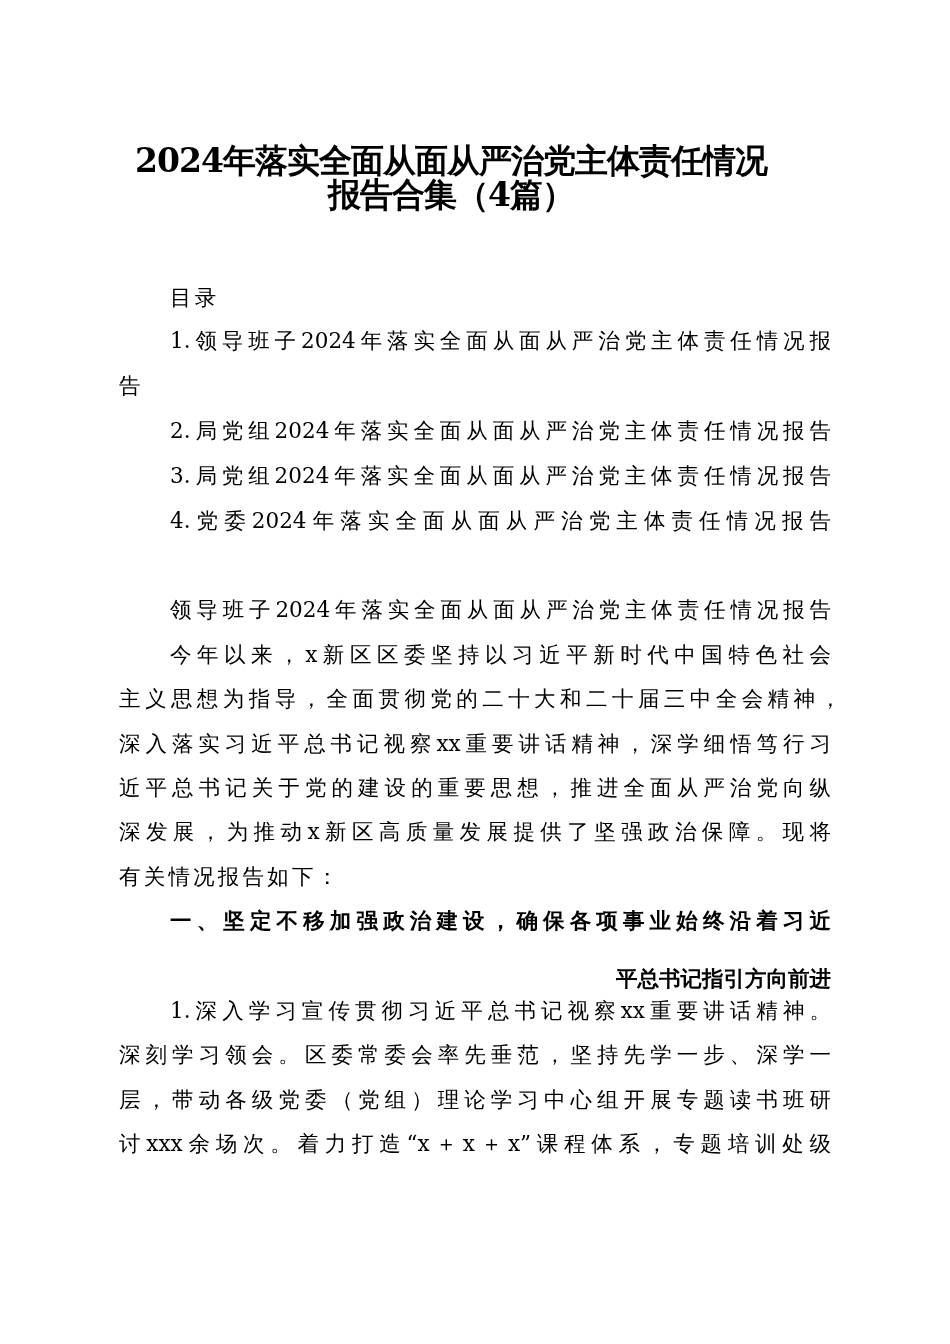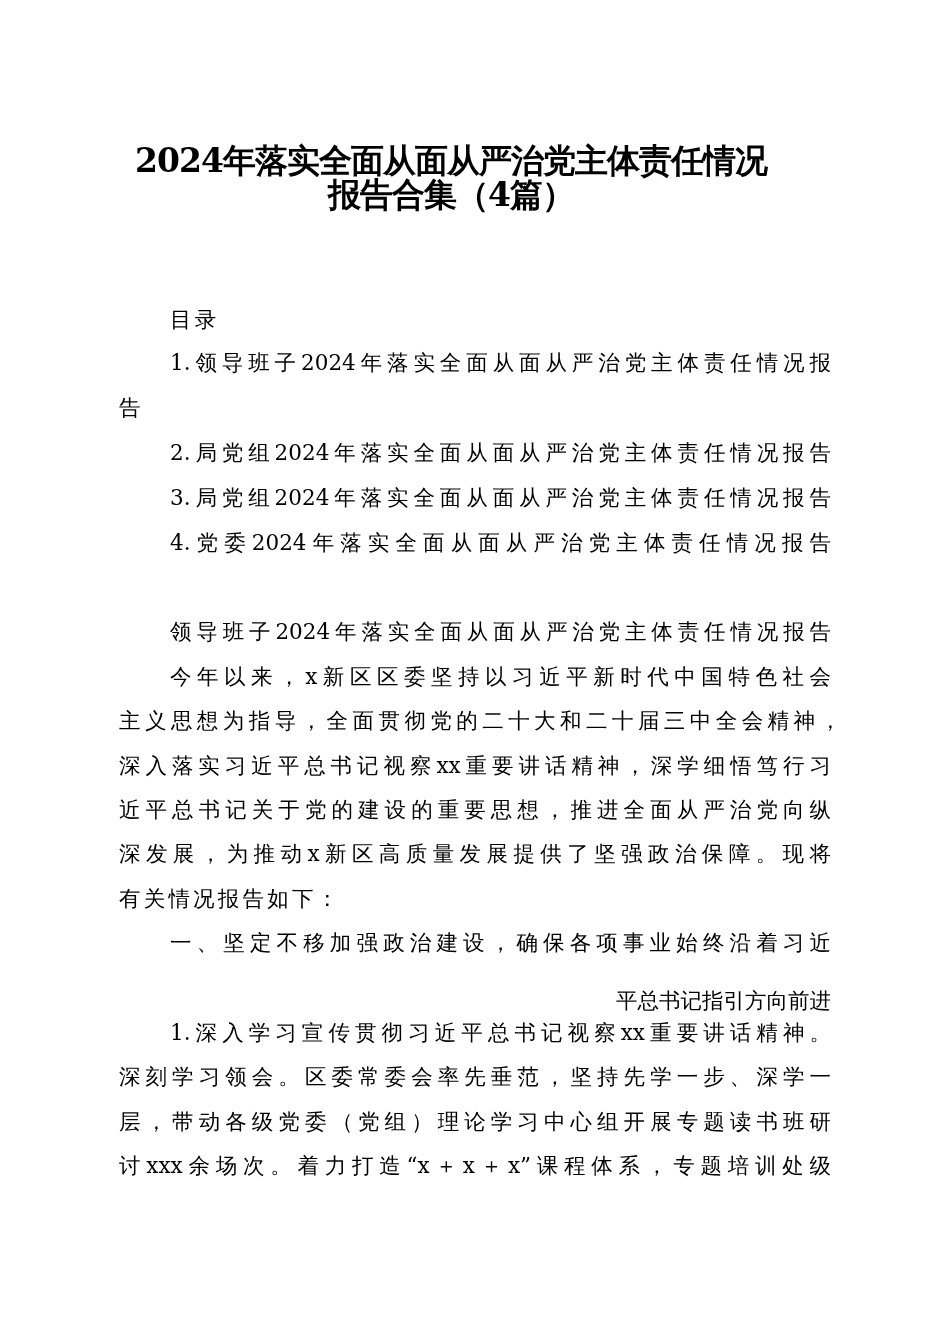--- a/index.html
+++ b/index.html
@@ -35,31 +35,30 @@
     .title-line1 { top: 138px; }
     .title-line2 { top: 172px; }
     .line {
       position: absolute;
       left: 119px;
       width: 712px;
       font-size: 21.5px;
       line-height: 30px;
       white-space: nowrap;
       letter-spacing: 3.2px;
-      margin-top: 22px;
     }
     .line.indent { left: 170px; width: 661px; }
     .line.justify {
       text-align: justify;
       text-align-last: justify;
       letter-spacing: 0;
     }
     .bold {
       font-family: "DejaVu Sans", "Liberation Sans", sans-serif;
-      font-weight: normal;
+      font-weight: bold;
       font-size: 21.5px;
     }
   </style>
 </head>
 <body>
 
 <div class="page">
 
   <div class="title title-line1">2024年落实全面从面从严治党主体责任情况</div>
   <div class="title title-line2">报告合集（4篇）</div>

